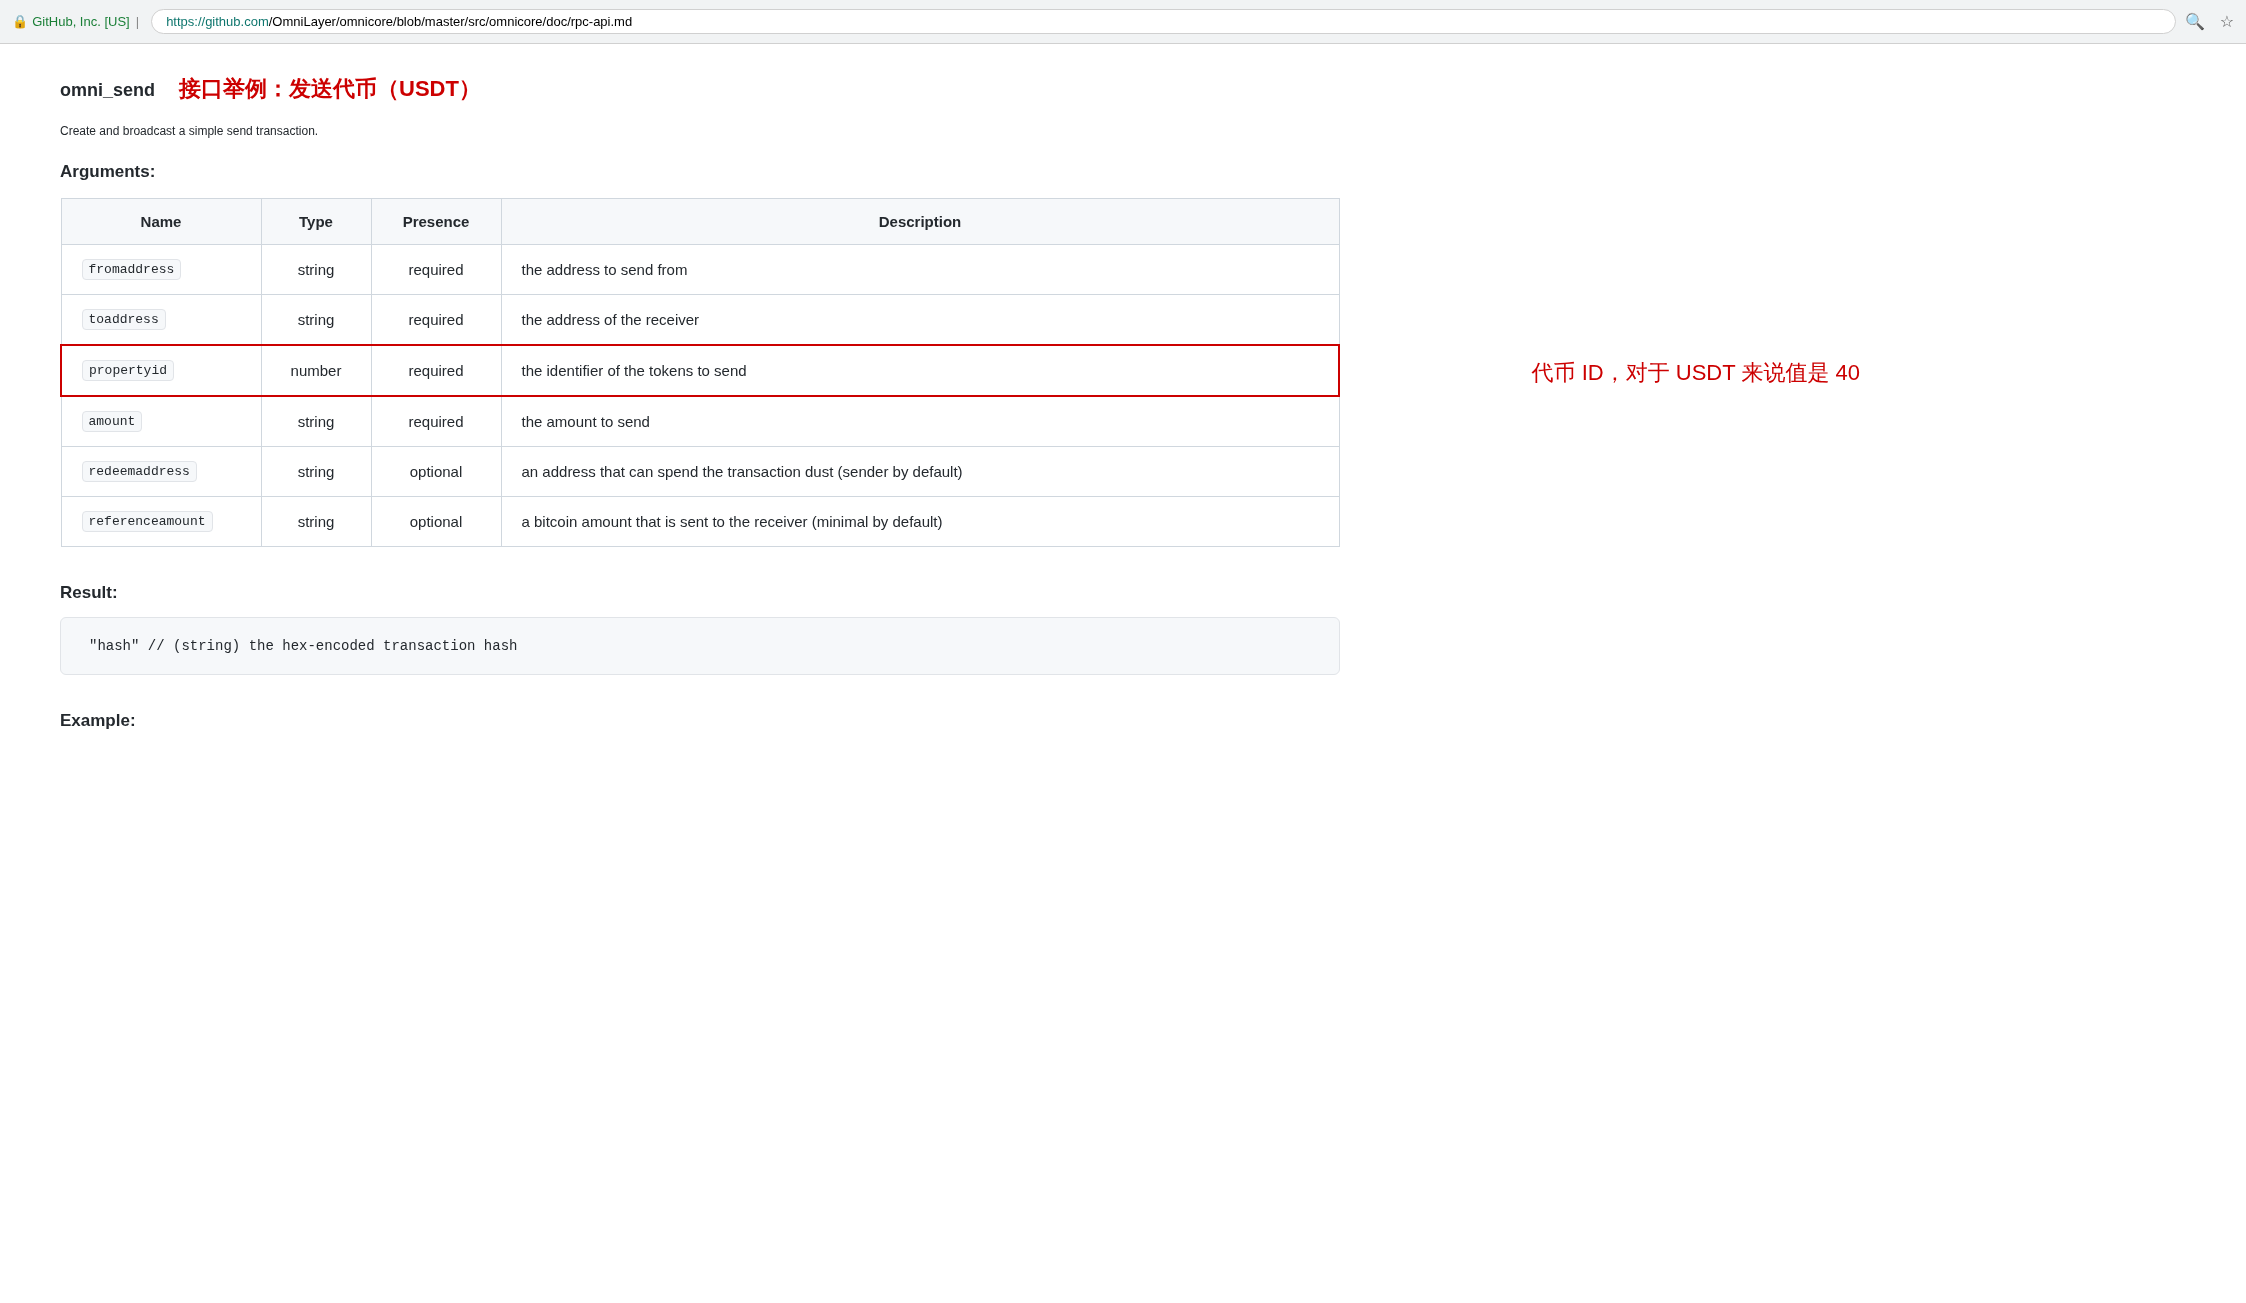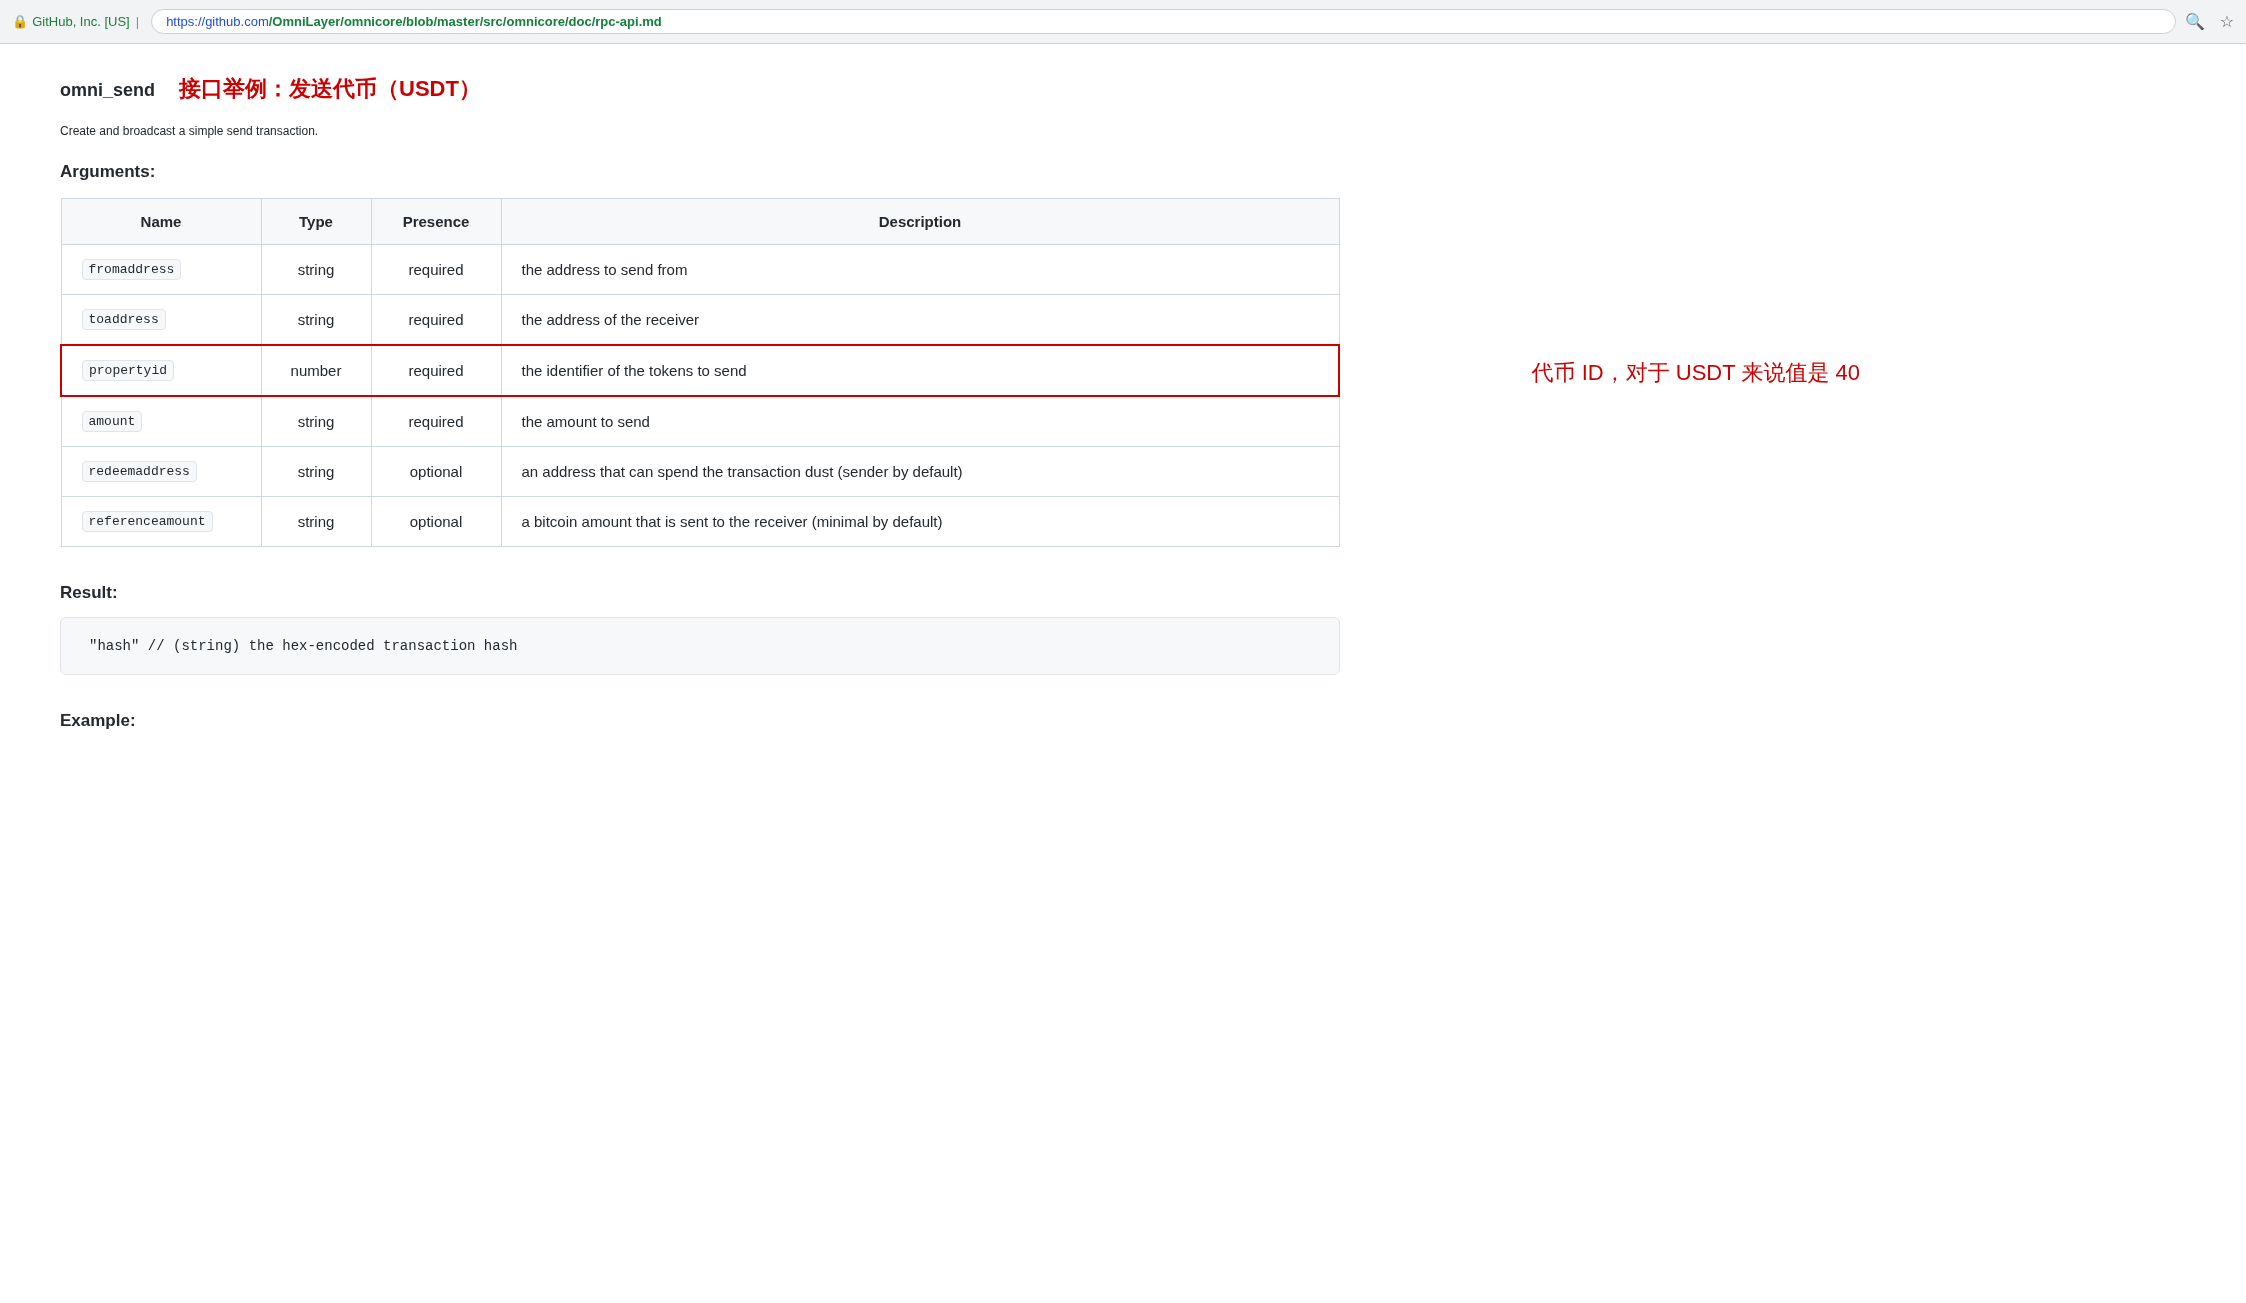--- a/index.html
+++ b/index.html
@@ -43,27 +43,26 @@
       border-radius: 20px;
       padding: 4px 14px;
       font-size: 13px;
       color: #333;
       display: flex;
       align-items: center;
       gap: 0;
     }
 
     .url-domain {
-      color: #1d4ed8;
+      color: #0f766e;
       font-weight: 500;
     }
 
     .url-path {
-      color: #15803d;
-      font-weight: bold;
+      color: #000000;
     }
 
     .browser-icons {
       display: flex;
       gap: 14px;
       color: #555;
       font-size: 16px;
     }
 
     

